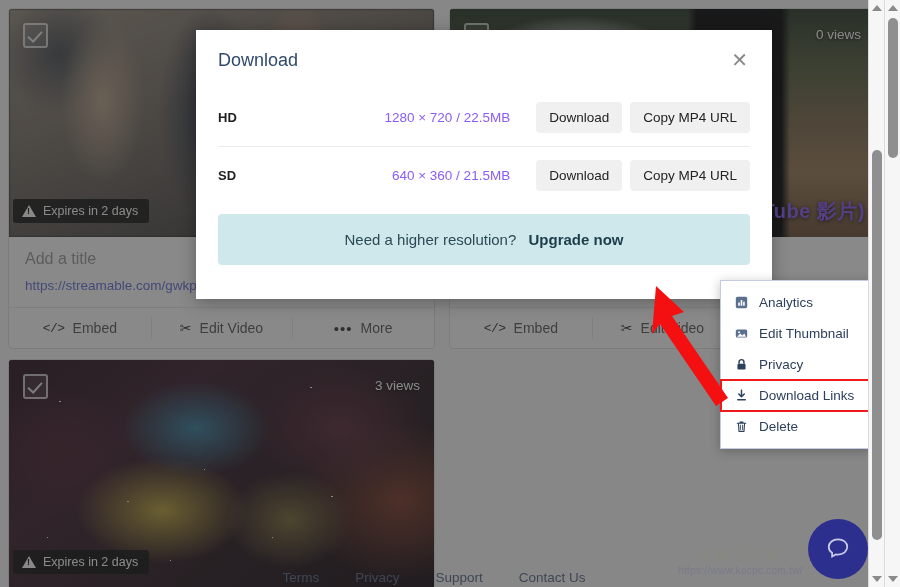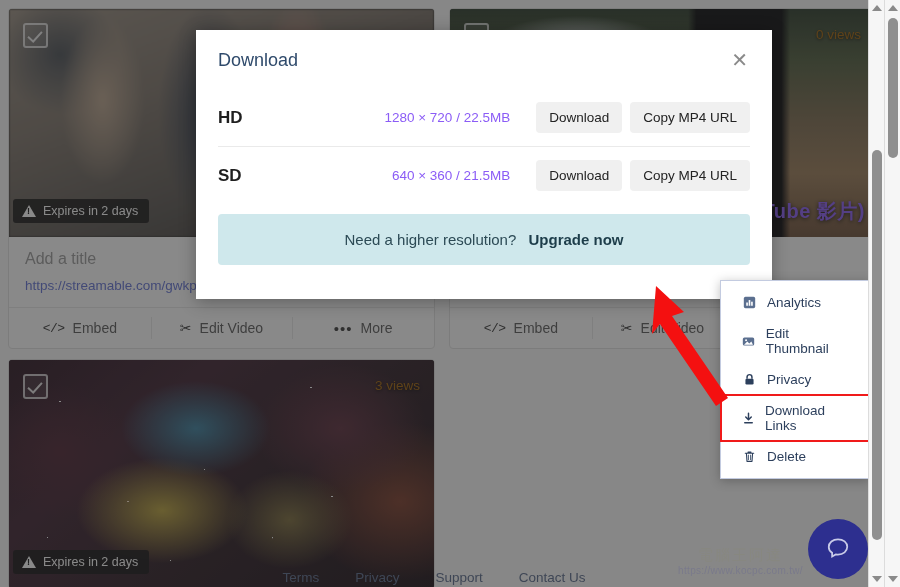--- a/index.html
+++ b/index.html
@@ -123,21 +123,21 @@
     left: 6px; top: 3px;
     width: 6px; height: 12px;
     border: solid rgba(255,255,255,0.85);
     border-width: 0 2px 2px 0;
     transform: rotate(42deg);
   }
 
   .views-label {
     position: absolute;
     right: 14px; top: 18px;
-    color: #a16207;
+    color: #ffffff;
     font-size: 13.5px;
     text-shadow: 0 1px 3px rgba(0,0,0,0.8);
   }
 
   .expires-badge {
     position: absolute;
     left: 4px; bottom: 14px;
     display: flex;
     align-items: center;
     gap: 7px;
@@ -293,21 +293,21 @@
 
   .res-table { padding: 12px 22px 0 22px; }
   .res-row {
     display: flex;
     align-items: center;
     padding: 13px 0;
   }
   .res-row + .res-row { border-top: 1px solid #eaeaea; }
   .res-label {
     width: 110px;
-    font-size: 17px;
+    font-size: 13px;
     font-weight: bold;
     color: #1f1f1f;
   }
   .res-spec {
     flex: 1;
     text-align: right;
     font-size: 13.5px;
     color: #8b5cf6;
     padding-right: 18px;
   }
@@ -349,21 +349,21 @@
     background: #ffffff;
     border: 1px solid #c3cbe0;
     z-index: 45;
     box-shadow: 0 2px 10px rgba(0,0,0,0.25);
     padding: 6px 0;
   }
   .ctx-item {
     display: flex;
     align-items: center;
     gap: 10px;
-    padding: 8px 20px;
+    padding: 8px 12px;
     font-size: 13.5px;
     color: #2c3f5c;
     cursor: pointer;
     position: relative;
   }
   .ctx-item.highlight {
     outline: 2px solid #f01a1a;
     outline-offset: -1px;
     z-index: 2;
   }

